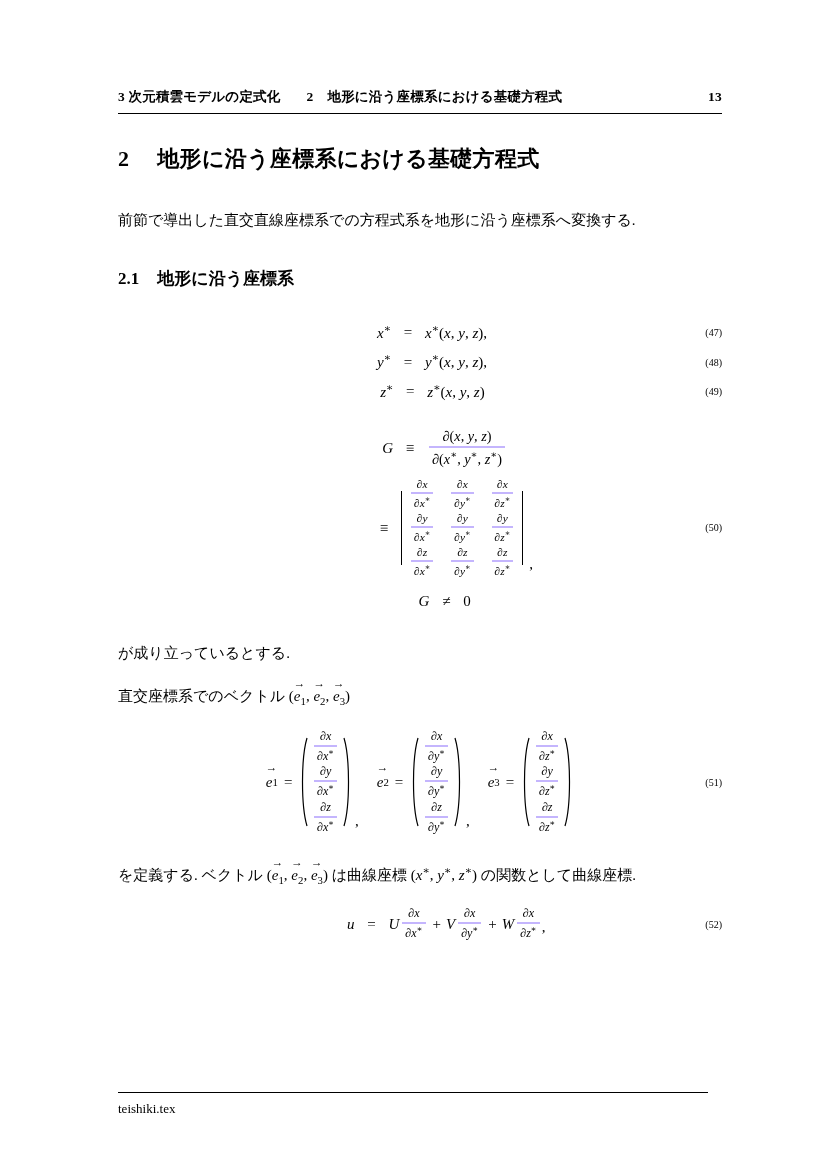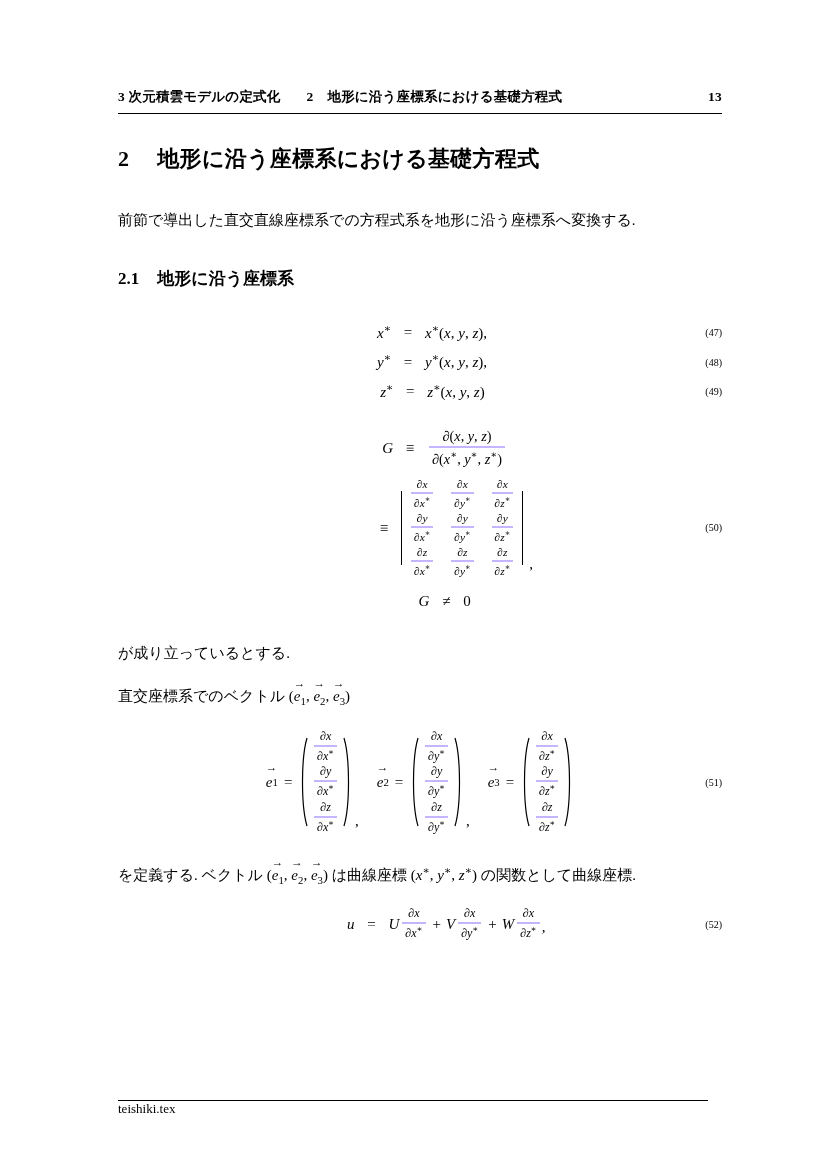--- a/index.html
+++ b/index.html
@@ -157,20 +157,21 @@
     line-height: 1;
   }
 
   
   .footer {
     position: absolute;
     left: 118px;
     right: 118px;
     bottom: 52px;
     border-top: 1.1px solid #000;
+    padding-top: 8px;
     display: flex;
     font-size: 13px;
   }
   .footer .f-right { margin-left: auto; }
 </style>
 </head>
 <body>
 
 <div class="page">
 

